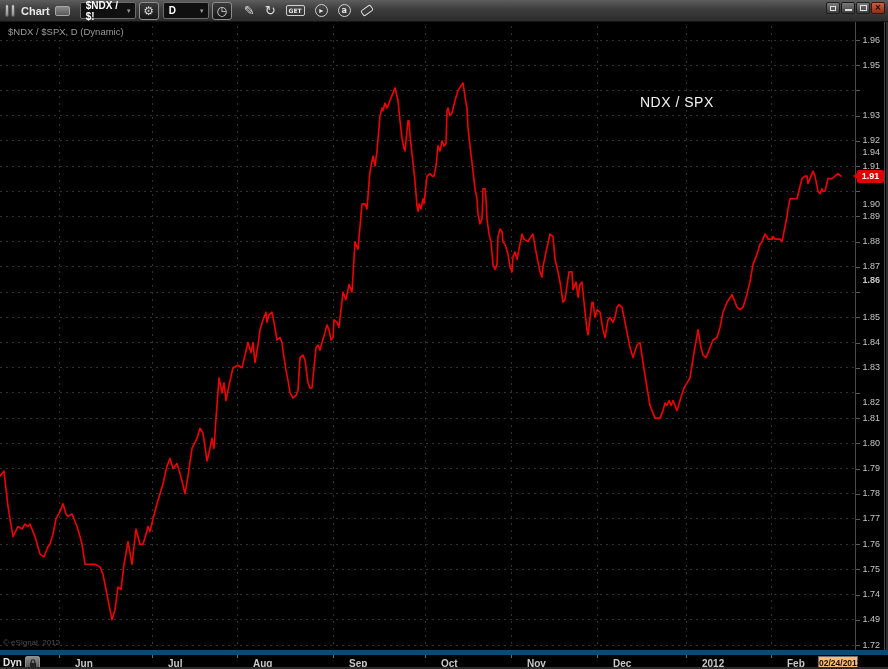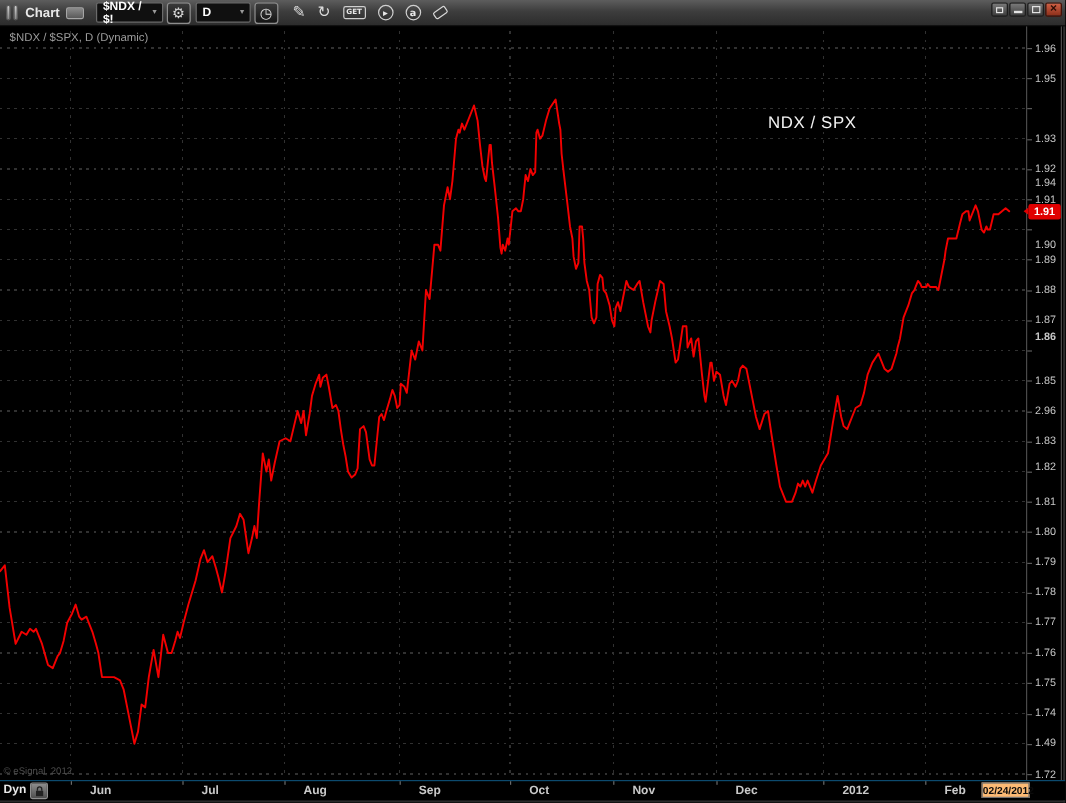--- a/index.html
+++ b/index.html
@@ -63,21 +63,21 @@
   .price-badge{
     position:absolute;left:1px;width:27px;height:13px;background:#e00000;border-radius:2px;
     color:#fff;font-size:9px;font-weight:bold;text-align:center;line-height:13px;
   }
   .price-badge:before{
     content:"";position:absolute;left:-4px;top:3.5px;border-top:3px solid transparent;
     border-bottom:3px solid transparent;border-right:4px solid #e00000;
   }
   .right-edge{position:absolute;left:886px;top:22px;width:2px;height:647px;background:#2e2e2e;}
   
-  .x-axis{position:absolute;left:0;top:650px;width:888px;height:17px;background:#000;border-top:1px solid #0c4a6e;}
+  .x-axis{position:absolute;left:0;top:650px;width:888px;height:17px;background:#000;border-top:5px solid #0c4a6e;}
   .x-tickmark{position:absolute;top:0;width:1px;height:3px;background:#6a6a6a;}
   .x-label{position:absolute;top:3px;width:40px;margin-left:-20px;text-align:center;color:#c9c9c9;font-size:10px;font-weight:bold;padding-left:36px;}
   .dyn-label{position:absolute;left:3px;top:2px;color:#e8e8e8;font-size:10px;font-weight:bold;}
   .lock-btn{
     position:absolute;left:25px;top:1px;width:15px;height:14px;border:1px solid #8f8f8f;border-radius:2px;
     background:linear-gradient(#8d8d8d,#4f4f4f);display:flex;align-items:center;justify-content:center;
   }
   .date-stamp{
     position:absolute;left:818px;top:1px;width:40px;height:13px;background:#fdba74;border:1px solid #6f6f6f;
     color:#0b0b0b;font-size:8.5px;font-weight:bold;text-align:center;line-height:12px;
@@ -191,25 +191,25 @@
       <div class="y-label" style="top: 491.458px;">1.77</div>
       <div class="y-tick" style="top: 496.958px;"></div>
       <div class="y-label" style="top: 466.25px;">1.78</div>
       <div class="y-tick" style="top: 471.75px;"></div>
       <div class="y-label" style="top: 441.042px;">1.79</div>
       <div class="y-tick" style="top: 446.542px;"></div>
       <div class="y-label" style="top: 415.833px;">1.80</div>
       <div class="y-tick" style="top: 421.333px;"></div>
       <div class="y-label" style="top: 390.625px;">1.81</div>
       <div class="y-tick" style="top: 396.125px;"></div>
-      <div class="y-label" style="top: 362px;">1.82</div>
+      <div class="y-label" style="top: 375px;">1.82</div>
       <div class="y-tick" style="top: 370.917px;"></div>
       <div class="y-label" style="top: 340.208px;">1.83</div>
       <div class="y-tick" style="top: 345.708px;"></div>
-      <div class="y-label" style="top: 315px;">2.96</div>
+      <div class="y-label" style="top: 315px;">1.84</div>
       <div class="y-tick" style="top: 320.5px;"></div>
       <div class="y-label" style="top: 289.792px;">1.85</div>
       <div class="y-tick" style="top: 295.292px;"></div>
       <div class="y-label" style="top: 253px; font-weight: bold;">1.86</div>
       <div class="y-tick" style="top: 270.083px;"></div>
       <div class="y-label" style="top: 239.375px;">1.87</div>
       <div class="y-tick" style="top: 244.875px;"></div>
       <div class="y-label" style="top: 214.167px;">1.88</div>
       <div class="y-tick" style="top: 219.667px;"></div>
       <div class="y-label" style="top: 188.958px;">1.89</div>

